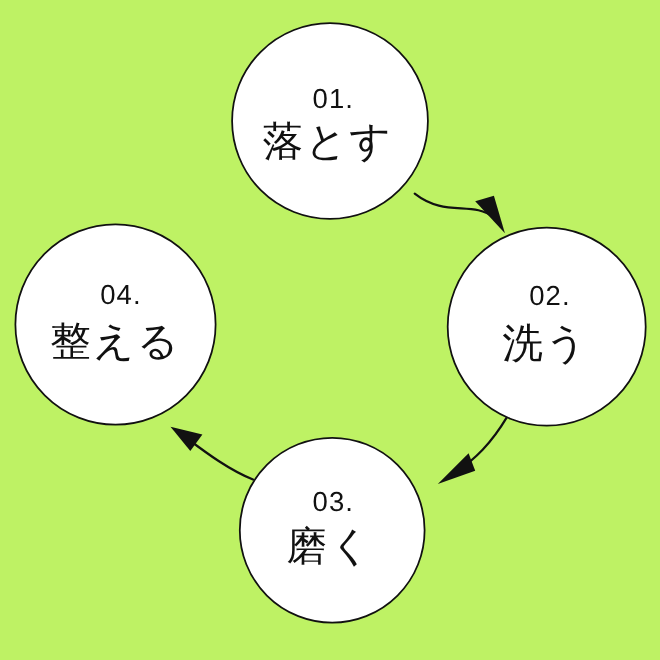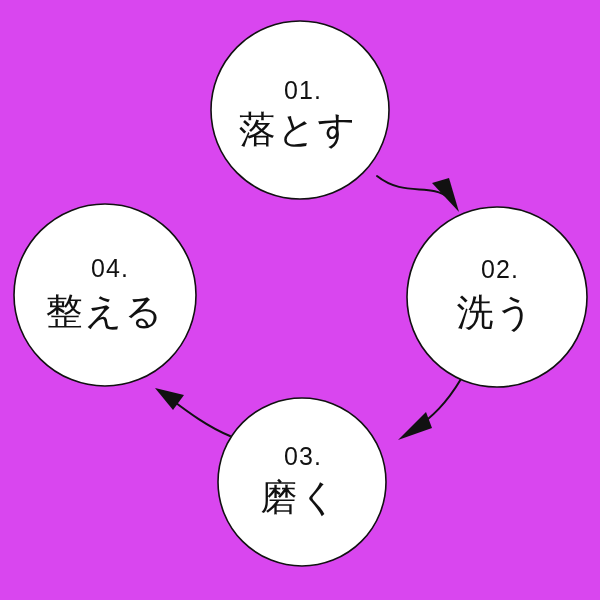--- a/index.html
+++ b/index.html
@@ -12,21 +12,21 @@
     width: 600px;
     height: 600px;
     font-family: "Liberation Sans", "DejaVu Sans", sans-serif;
     color: #111111;
     overflow: hidden;
   }
   #diagram-canvas {
     position: relative;
     width: 600px;
     height: 600px;
-    background: #d946ef;
+    background: #bef264;
   }
   #diagram-svg {
     position: absolute;
     left: 0;
     top: 0;
     width: 600px;
     height: 600px;
     display: block;
   }
   .node-circle {

